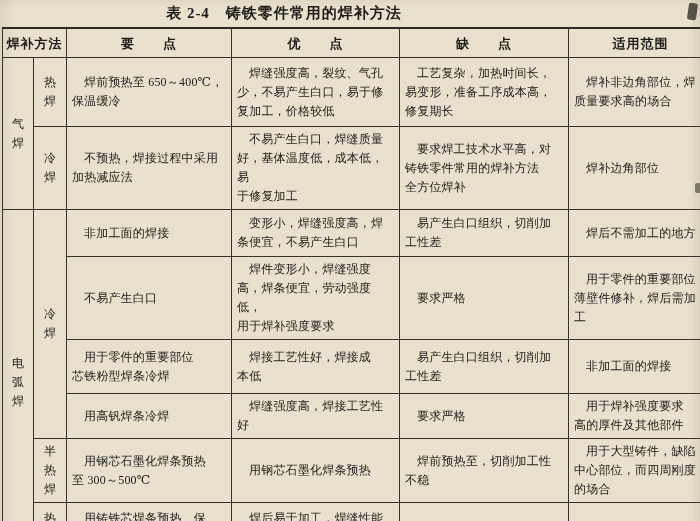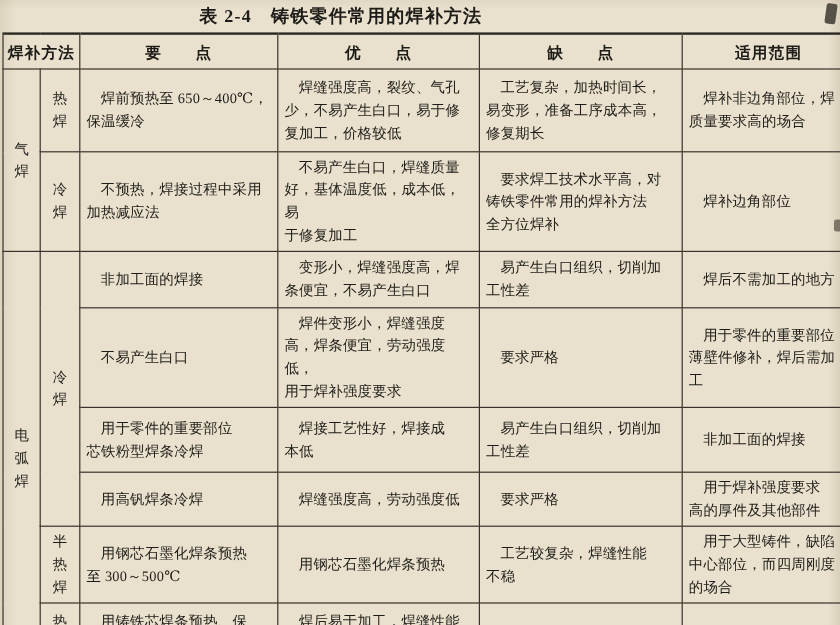--- a/index.html
+++ b/index.html
@@ -148,32 +148,32 @@
 芯铁粉型焊条冷焊</td>
       <td class="txt">焊接工艺性好，焊接成
 本低</td>
       <td class="txt">易产生白口组织，切削加
 工性差</td>
       <td class="txt">非加工面的焊接</td>
     </tr>
 
     <tr class="r6">
       <td class="txt">用高钒焊条冷焊</td>
-      <td class="txt">焊缝强度高，劳动强度低</td>
+      <td class="txt">焊缝强度高，焊接工艺性好</td>
       <td class="txt">要求严格</td>
       <td class="txt">用于焊补强度要求
 高的厚件及其他部件</td>
     </tr>
 
     <tr class="r7">
       <td class="label">半热焊</td>
       <td class="txt">用钢芯石墨化焊条预热
 至 300～500℃</td>
       <td class="txt">用钢芯石墨化焊条预热</td>
-      <td class="txt">工艺较复杂，焊缝性能
+      <td class="txt">焊前预热至，切削加工性
 不稳</td>
       <td class="txt">用于大型铸件，缺陷
 中心部位，而四周刚度
 的场合</td>
     </tr>
 
     <tr class="r8 last">
       <td class="label">热焊</td>
       <td class="txt">用铸铁芯焊条预热、保
 温、缓冷</td>

